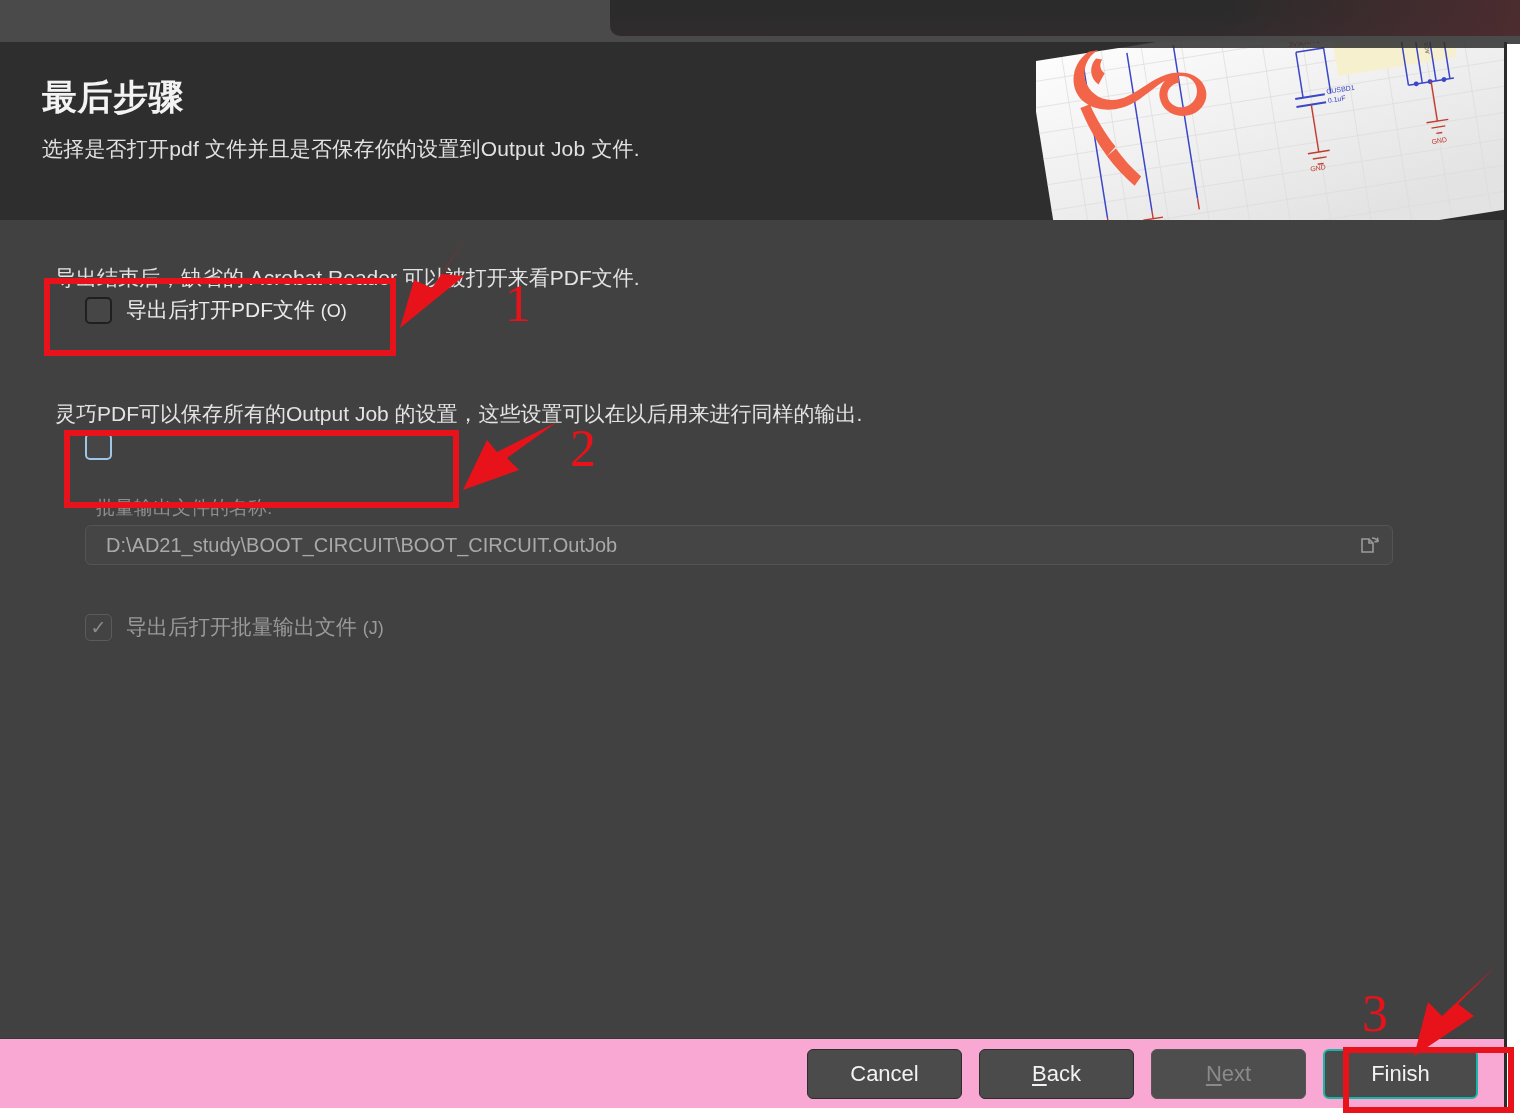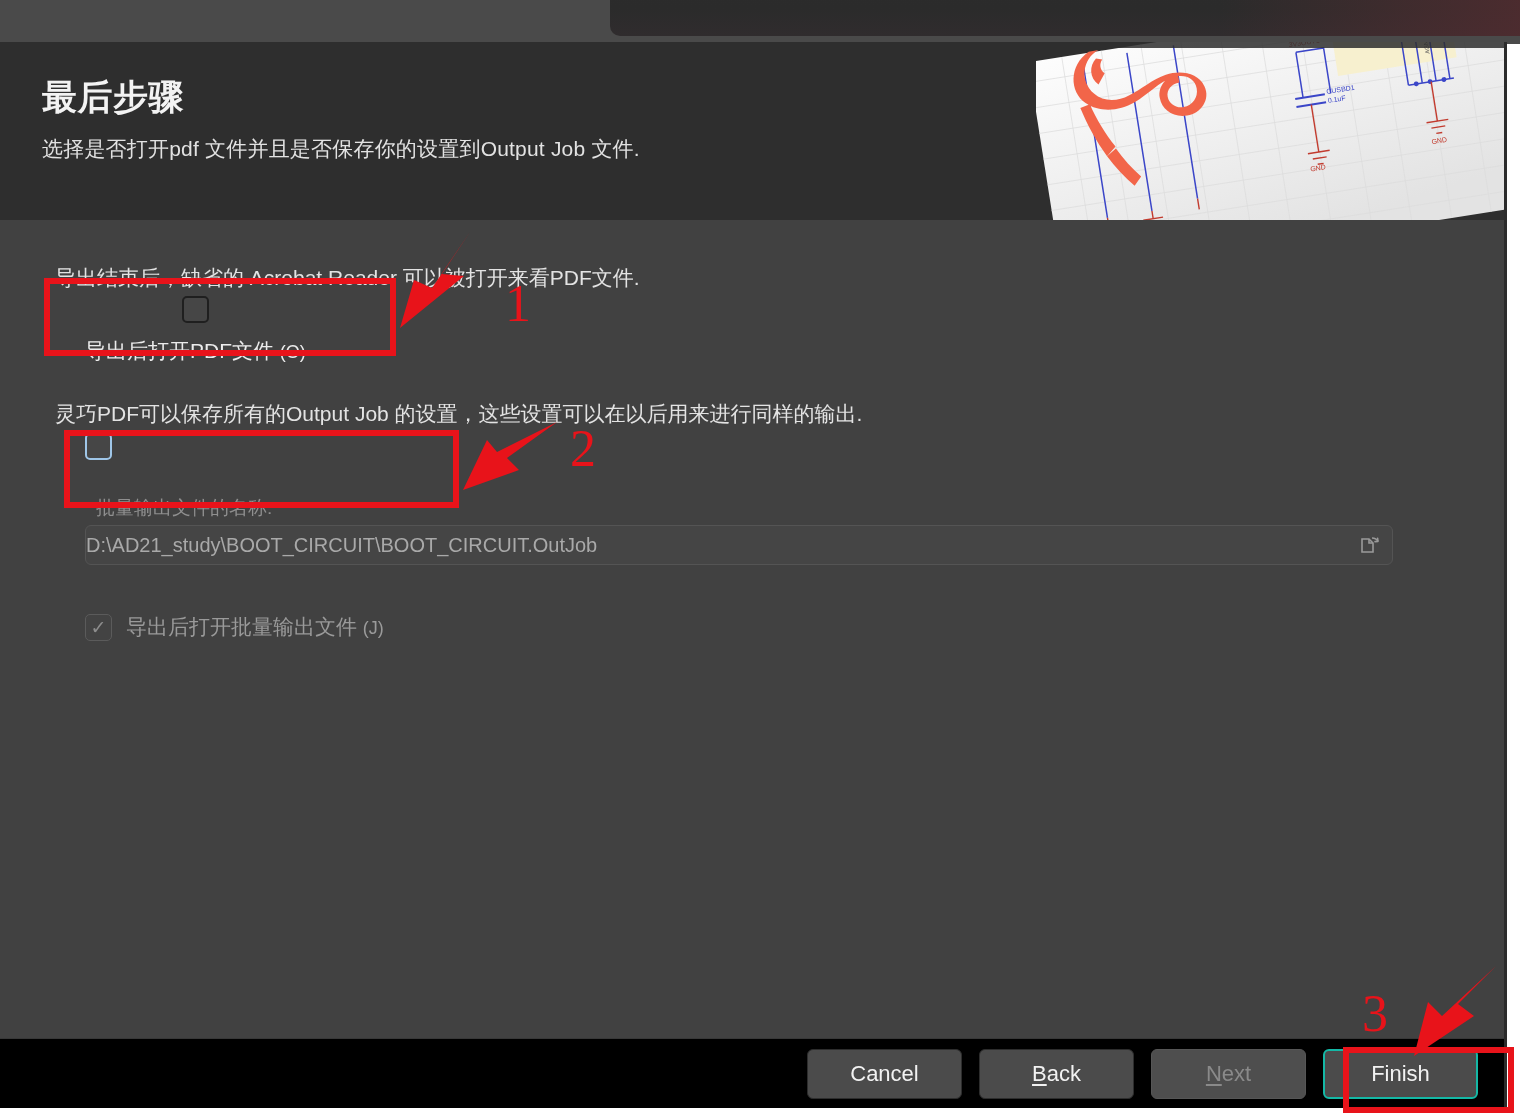--- a/index.html
+++ b/index.html
@@ -126,41 +126,41 @@
     font-size: 19px;
     line-height: 1;
   }
   .check-label {
     font-size: 21px;
     color: #ececec;
   }
   .check-label.muted { color: #9a9a9a; }
   .check-label .mnem { font-size: 18px; }
 
-  #row-open-pdf { left: 85px; top: 76px; flex-direction: column; }
+  #row-open-pdf { left: 85px; top: 76px; }
   #row-save-settings { left: 85px; top: 213px; }
   #row-open-outjob { left: 85px; top: 393px; }
 
   #path-label {
     position: absolute;
     left: 96px; top: 275px;
     font-size: 19px;
     color: #8f8f8f;
   }
   #path-field {
     position: absolute;
     left: 85px; top: 305px;
     width: 1308px; height: 40px;
     background: #454545;
     border: 1px solid #545454;
     border-radius: 6px;
     box-sizing: border-box;
     display: flex;
     align-items: center;
-    padding: 0 10px 0 0;
+    padding: 0 10px 0 20px;
   }
   #path-value {
     font-size: 20px;
     color: #a9a9a9;
     white-space: nowrap;
     overflow: hidden;
   }
   #browse-icon {
     margin-left: auto;
     width: 26px; height: 26px;
@@ -169,21 +169,21 @@
     align-items: center;
     justify-content: center;
   }
 
   
   #dialog-footer {
     position: absolute;
     left: 0; bottom: 0;
     width: 100%;
     height: 70px;
-    background: #000000;
+    background: #f9a8d4;
     border-top: 1px solid #383838;
     display: flex;
     align-items: center;
     justify-content: flex-end;
     padding-right: 26px;
     box-sizing: border-box;
     gap: 17px;
   }
   .dlg-btn {
     width: 155px; height: 50px;

